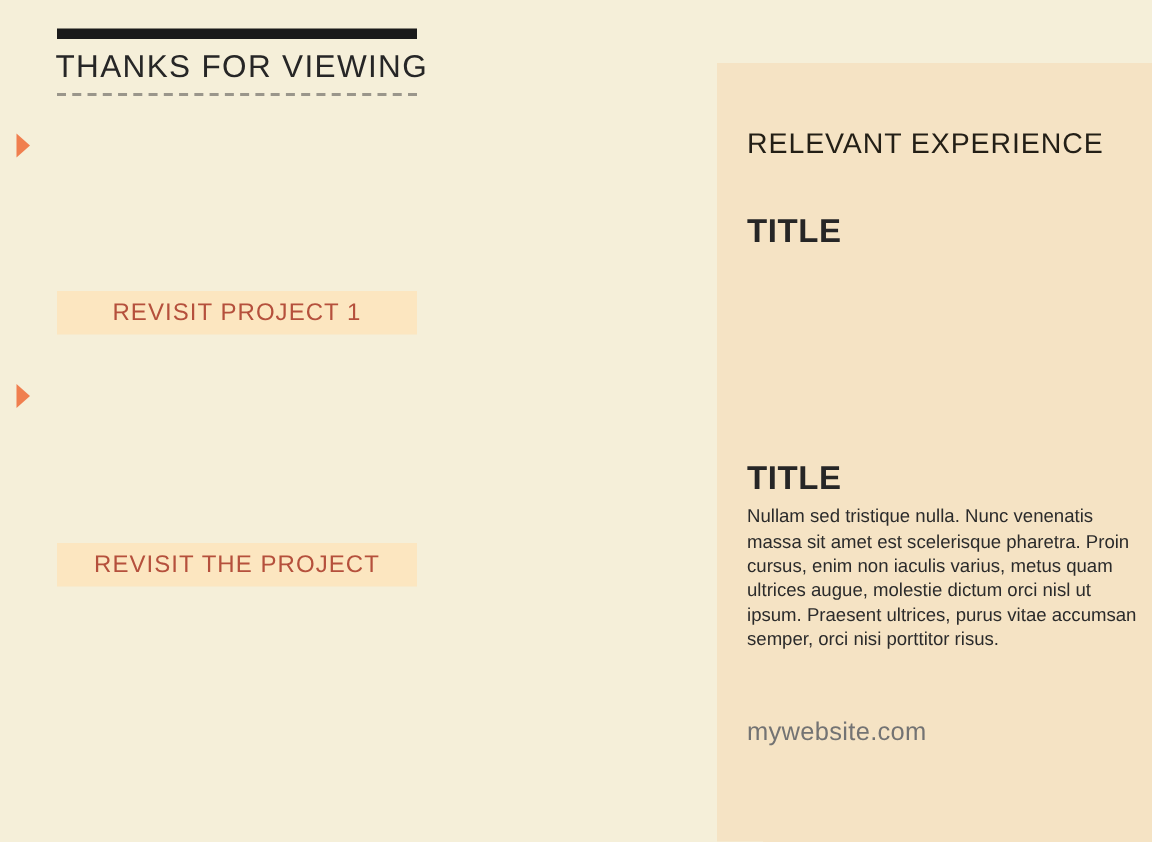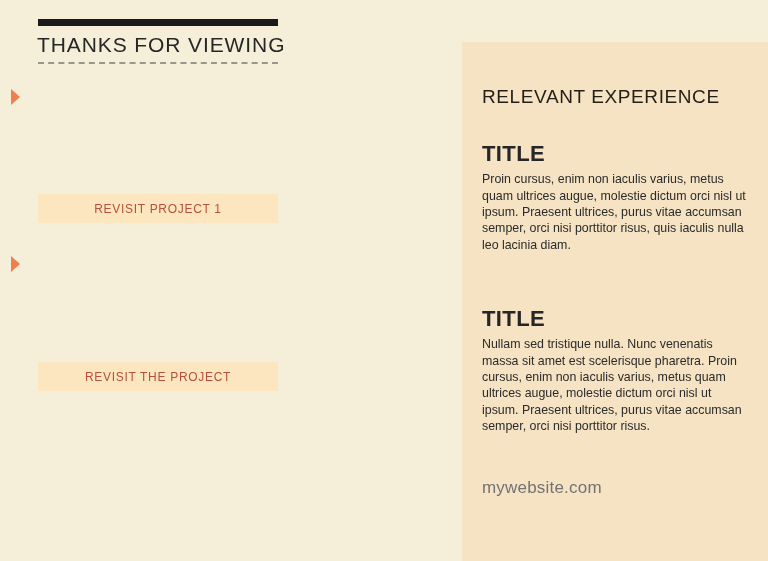--- a/index.html
+++ b/index.html
@@ -13,20 +13,21 @@
     font-family: "Liberation Sans", sans-serif;
     background: #F5EFD9;
   }
 
   .slide {
     position: relative;
     width: 768px;
     height: 561px;
     display: flex;
     background: #F5EFD9;
+    gap: 16px;
   }
 
   
   .left-panel {
     position: relative;
     width: 462px;
     height: 561px;
     background: #F5EFD9;
     flex: 0 0 462px;
   }
@@ -74,21 +75,21 @@
   .revisit-btn {
     position: absolute;
     left: 38px;
     width: 240px;
     height: 29px;
     background: #FCE6C0;
     display: flex;
     align-items: center;
     justify-content: center;
     color: #B5503C;
-    font-size: 12px;
+    font-size: 16px;
     letter-spacing: 0.7px;
     cursor: pointer;
     box-sizing: border-box;
   }
   .revisit-btn.b1 { top: 194px; }
   .revisit-btn.b2 { top: 362px; }
 
   
   .right-panel {
     position: relative;
@@ -166,21 +167,20 @@
     <div class="revisit-btn b2">REVISIT THE PROJECT</div>
 
   </div>
 
   <div class="right-panel">
 
     <div class="exp-heading">RELEVANT EXPERIENCE</div>
 
     <div class="exp-block e1">
       <div class="exp-title">TITLE</div>
-      <div class="exp-body">Proin cursus, enim non iaculis varius, metus quam ultrices augue, molestie dictum orci nisl ut ipsum. Praesent ultrices, purus vitae accumsan semper, orci nisi porttitor risus, quis iaculis nulla leo lacinia diam.</div>
     </div>
 
     <div class="exp-block e2">
       <div class="exp-title">TITLE</div>
       <div class="exp-body">Nullam sed tristique nulla. Nunc venenatis massa sit amet est scelerisque pharetra. Proin cursus, enim non iaculis varius, metus quam ultrices augue, molestie dictum orci nisl ut ipsum. Praesent ultrices, purus vitae accumsan semper, orci nisi porttitor risus.</div>
     </div>
 
     <div class="website">mywebsite.com</div>
 
   </div>

